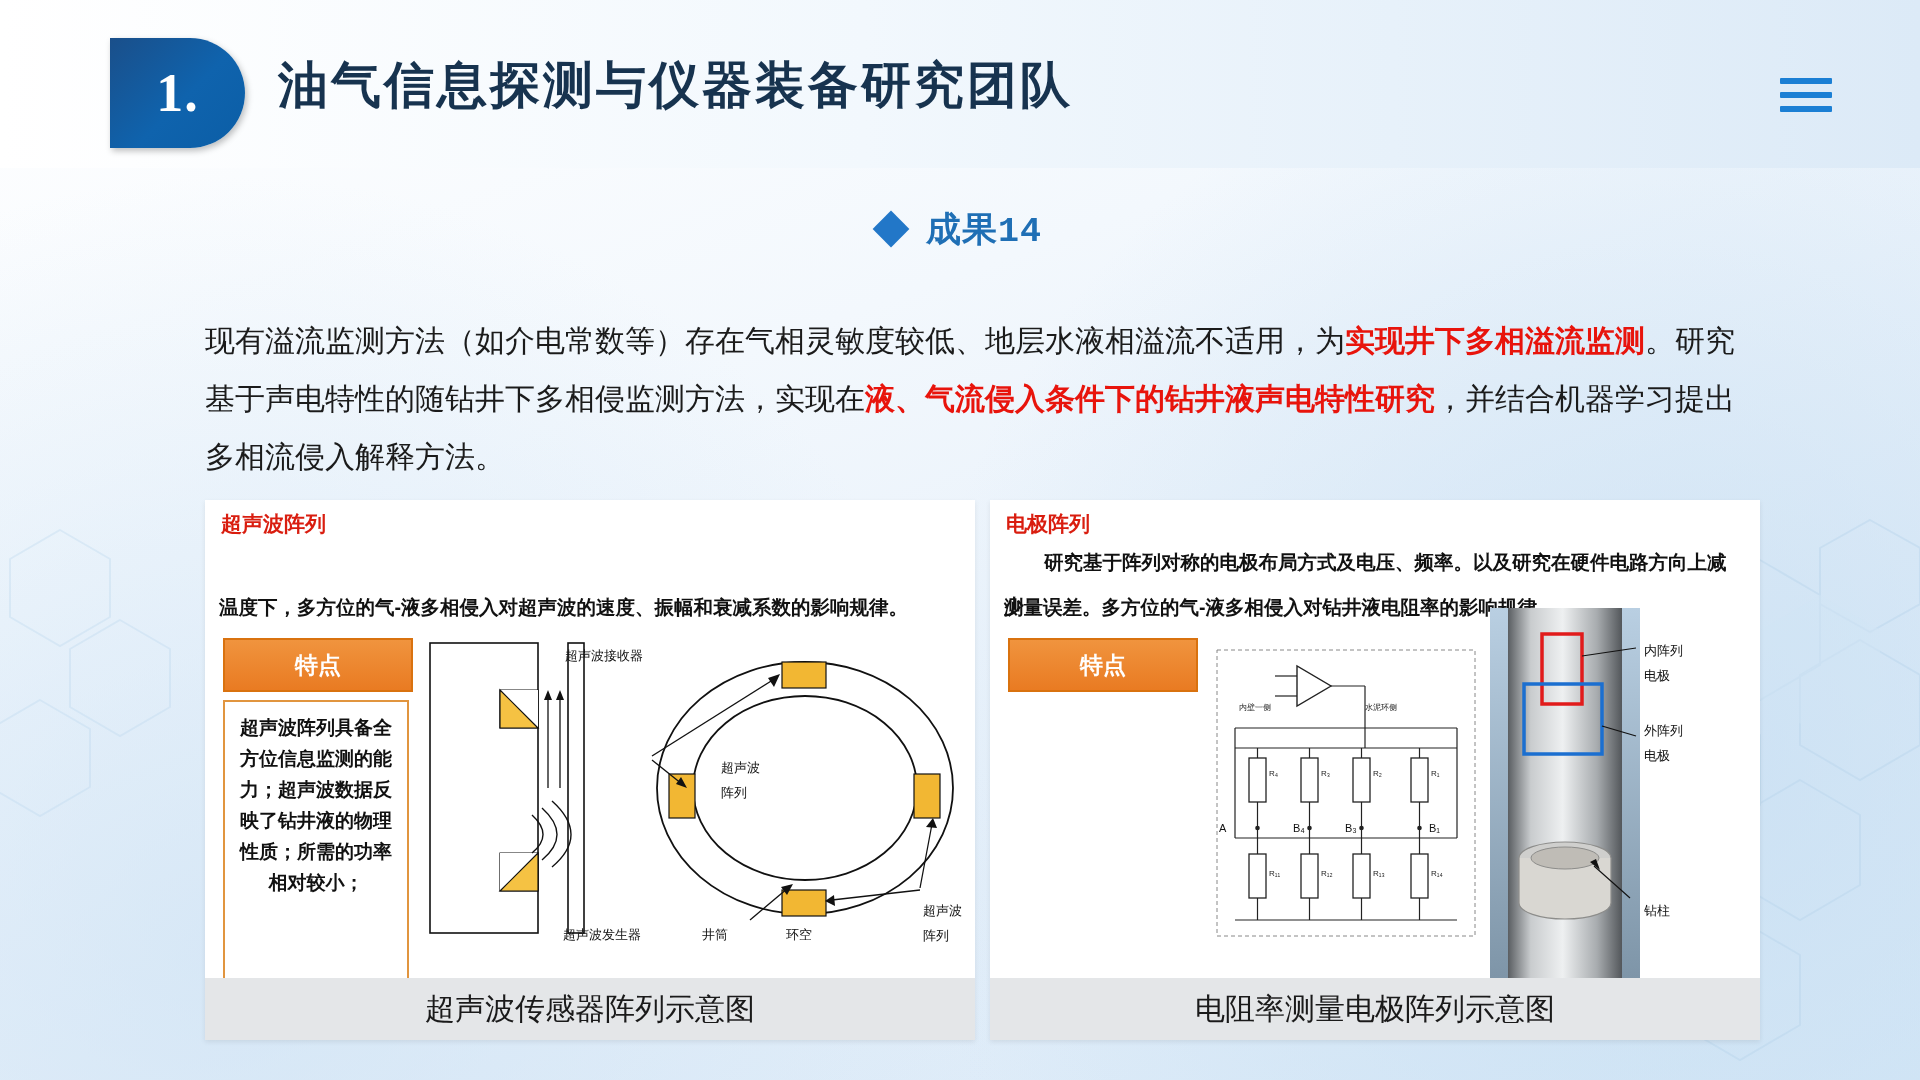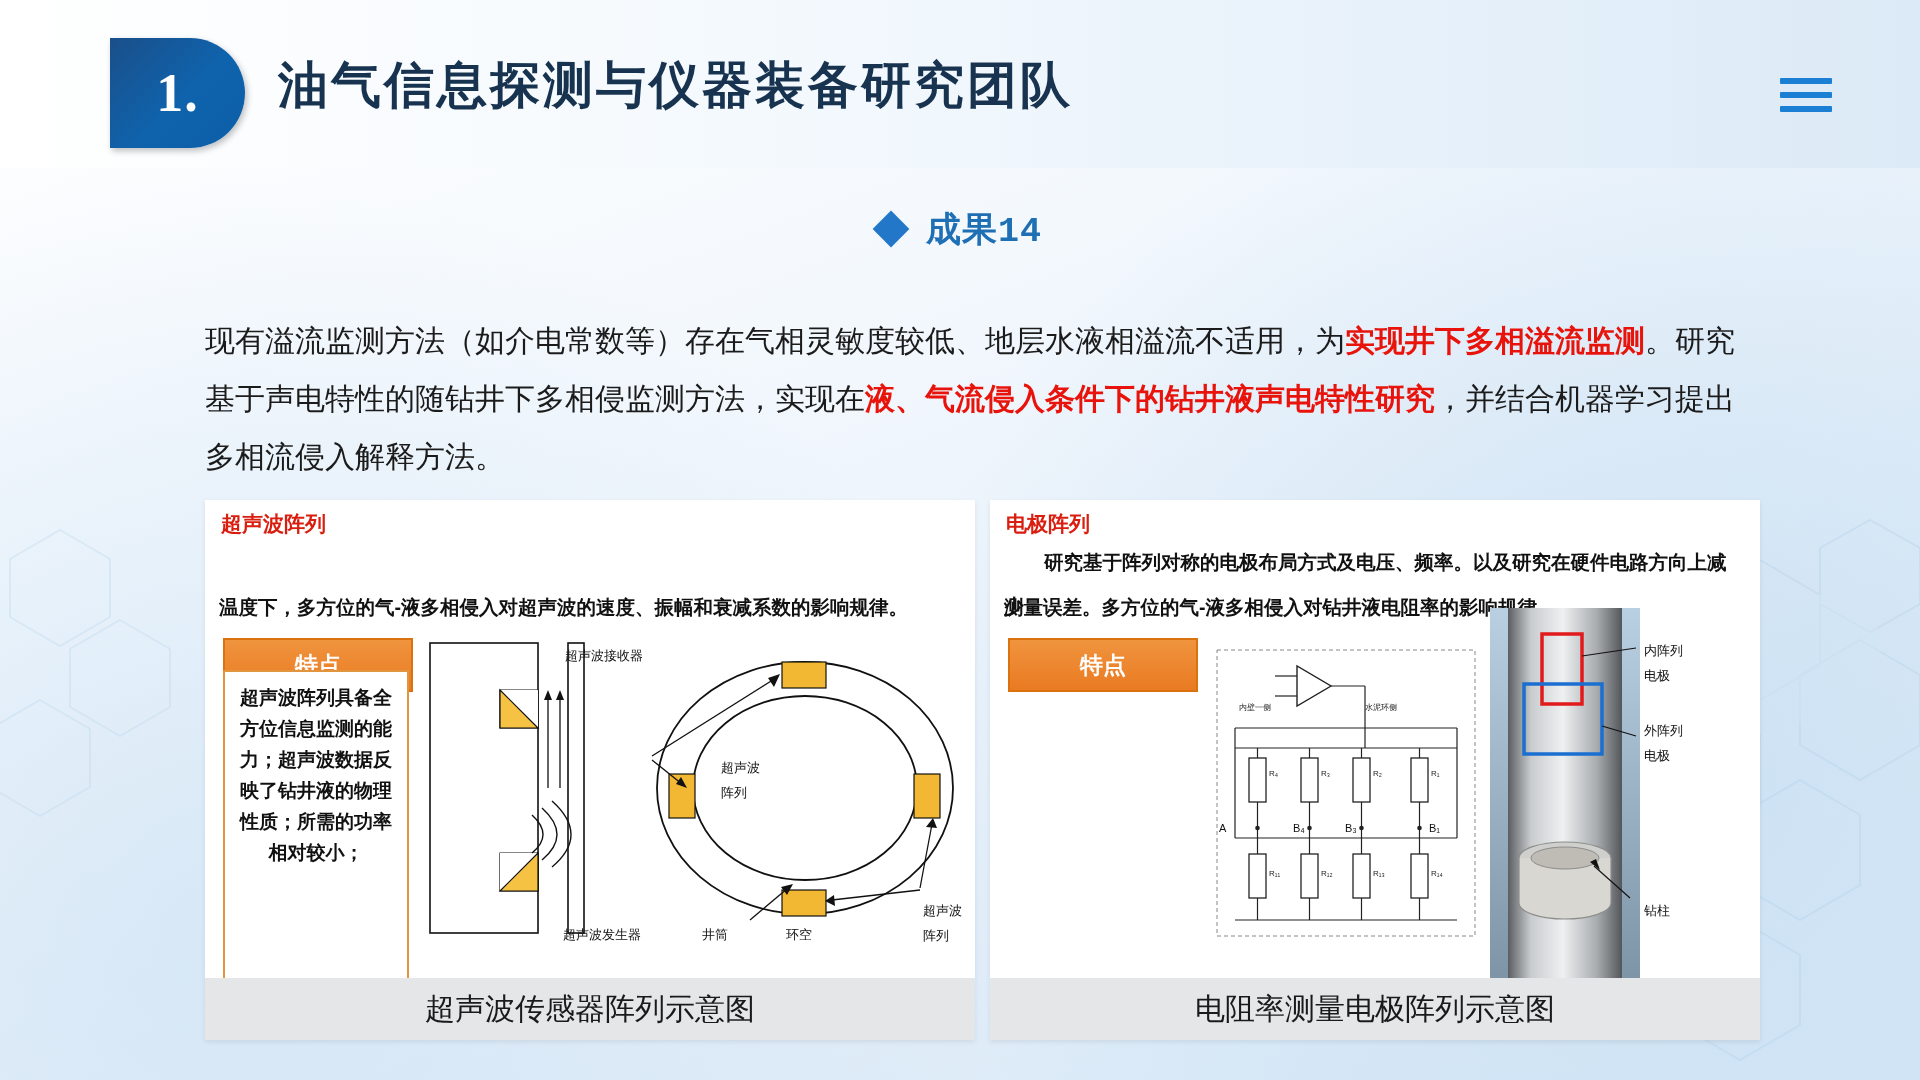--- a/index.html
+++ b/index.html
@@ -184,21 +184,21 @@
     <span>现有溢流监测方法（如介电常数等）存在气相灵敏度较低、地层水液相溢流不适用，为</span><b class="red">实现井下多相溢流监测</b><span>。研究基于声电特性的随钻井下多相侵监测方法，实现在</span><b class="red">液、气流侵入条件下的钻井液声电特性研究</b><span>，并结合机器学习提出多相流侵入解释方法。</span>
   </div>
 
   <div class="panel left">
     <div class="panel-body">
 
       <div class="panel-tag">超声波阵列</div>
       <div class="panel-desc second-line" style="top:85px;">温度下，多方位的气-液多相侵入对超声波的速度、振幅和衰减系数的影响规律。</div>
 
       <div class="feat-head" style="left:18px;top:138px;">特点</div>
-      <div class="feat-body" style="left:18px;top:170px;height:314px;">超声波阵列具备全方位信息监测的能力；超声波数据反映了钻井液的物理性质；所需的功率相对较小；</div>
+      <div class="feat-body" style="left:18px;top:200px;height:314px;">超声波阵列具备全方位信息监测的能力；超声波数据反映了钻井液的物理性质；所需的功率相对较小；</div>
 
       <svg style="position:absolute;left:215px;top:138px;" width="545" height="300" viewBox="0 0 545 300">
 
         <rect x="10" y="5" width="108" height="290" fill="#ffffff" stroke="#111" stroke-width="1.6"></rect>
 
         <polygon points="80,52 118,52 118,90 80,90" fill="#f5c243" stroke="#111" stroke-width="1.2"></polygon>
         <polygon points="80,52 118,52 118,90" fill="#ffffff" stroke="none"></polygon>
         <polygon points="80,52 118,90 80,90" fill="#f5c243" stroke="#111" stroke-width="1.2"></polygon>
 
         <polygon points="80,215 118,215 118,253 80,253" fill="#f5c243" stroke="#111" stroke-width="1.2"></polygon>

